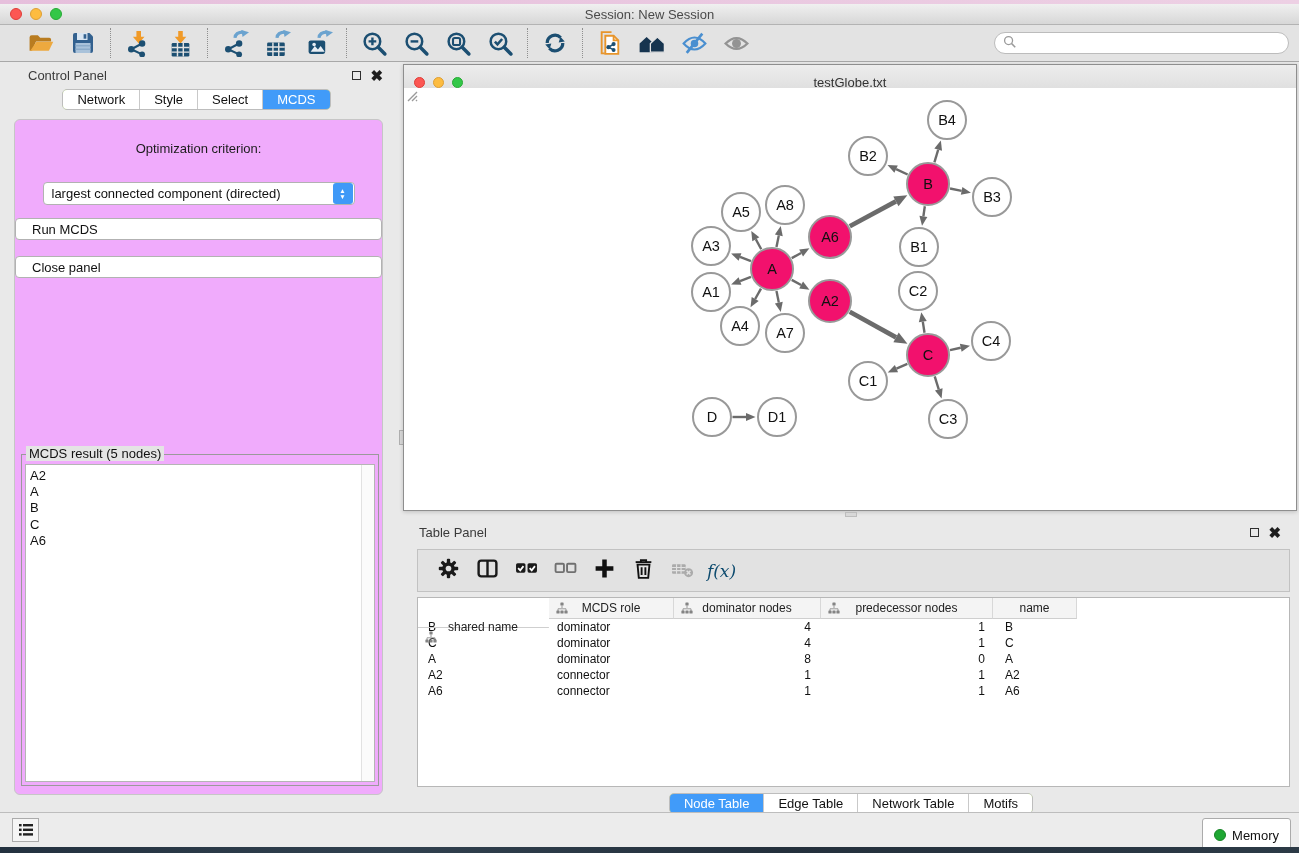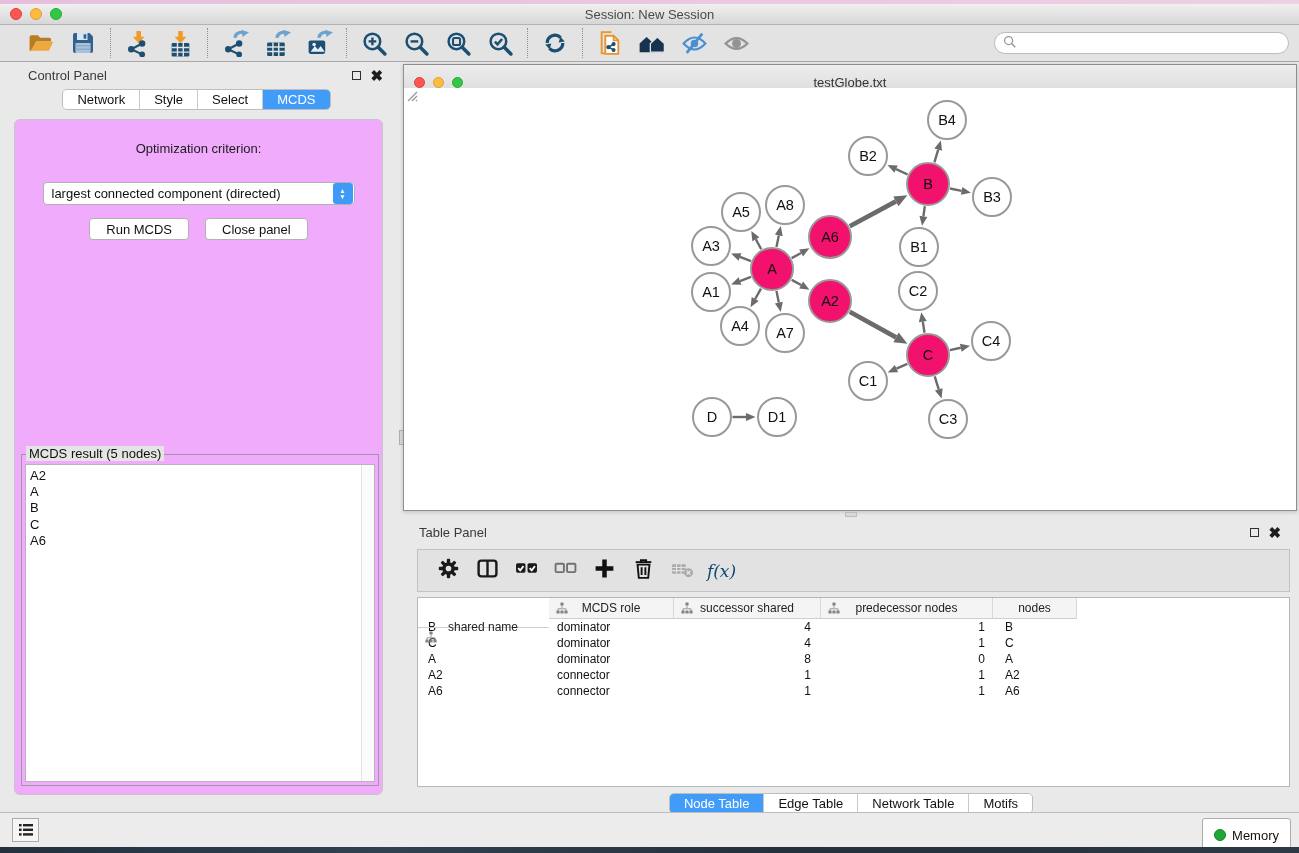--- a/index.html
+++ b/index.html
@@ -57,21 +57,21 @@
   .cp-body { position:absolute; left:14px; right:10px; top:57px; bottom:18px;
     background:#f0abfc; border:1px solid #c6c6c6; border-radius:6px; }
   .opt-label { text-align:center; font-size:13px; color:#1c1c1c; margin-top:21px; }
   .combo { width:312px; height:23px; margin:26px auto 0; background:#fff;
     border:1px solid #b2b2b2; border-radius:4px; display:flex; align-items:center; }
   .combo .val { flex:1; font-size:13px; color:#111; padding-left:8px;
     white-space:nowrap; overflow:hidden; }
   .combo .step { width:20px; height:21px; background:#3f99f7; border-radius:3px;
     margin-right:1px; display:flex; flex-direction:column; align-items:center;
     justify-content:center; color:#fff; font-size:6.5px; line-height:6px; }
-  .btn-row { display:flex; justify-content:center; gap:16px; margin-top:13px; }
+  .btn-row { display:flex; justify-content:flex-end; gap:16px; margin-top:13px;flex-direction:column; }
   .pbtn { height:22px; padding:0 16px; background:#fff; border:1px solid #b2b2b2;
     border-radius:4px; font-size:13px; color:#111; display:flex; align-items:center; }
 
   .result-fs { position:absolute; left:6px; right:3px; top:334px; bottom:8px;
     border:1px solid #9a9a9a; }
   .result-fs .legend { position:absolute; top:-9px; left:4px; background:#e4e4e4;
     padding:0 3px; font-size:13px; color:#111; }
   .listbox { position:absolute; left:3px; right:3px; top:9px; bottom:3px;
     background:#fff; border:1px solid #b5b5b5; display:flex; }
   .list-items { flex:1; padding:3px 0 0 4px; }
@@ -600,38 +600,38 @@
               <g stroke="#9a9a9a" stroke-width="1" fill="none">
                 <path d="M6 3.5v2.5M2 9V6.8h8V9"></path>
               </g>
               <g fill="#848484">
                 <rect x="4.4" y="0.4" width="3.2" height="3.2" rx=".6"></rect>
                 <rect x="0.4" y="8.4" width="3.2" height="3.2" rx=".6"></rect>
                 <rect x="4.4" y="8.4" width="3.2" height="3.2" rx=".6"></rect>
                 <rect x="8.4" y="8.4" width="3.2" height="3.2" rx=".6"></rect>
               </g>
             </svg></span>
-          <span class="hlab">successor shared</span>
+          <span class="hlab">dominator nodes</span>
         </div>
         <div class="th" style="width: 172px;">
           <span class="hicon"><svg width="12" height="12" viewBox="0 0 12 12">
               <g stroke="#9a9a9a" stroke-width="1" fill="none">
                 <path d="M6 3.5v2.5M2 9V6.8h8V9"></path>
               </g>
               <g fill="#848484">
                 <rect x="4.4" y="0.4" width="3.2" height="3.2" rx=".6"></rect>
                 <rect x="0.4" y="8.4" width="3.2" height="3.2" rx=".6"></rect>
                 <rect x="4.4" y="8.4" width="3.2" height="3.2" rx=".6"></rect>
                 <rect x="8.4" y="8.4" width="3.2" height="3.2" rx=".6"></rect>
               </g>
             </svg></span>
           <span class="hlab">predecessor nodes</span>
         </div>
         <div class="th" style="width: 84px;">
-          <span class="hlab">nodes</span>
+          <span class="hlab">name</span>
         </div>
       </div>
       <div class="trow">
         <div class="td" style="width: 131px; text-align: left; padding: 0px 0px 0px 10px;">B</div>
         <div class="td" style="width: 125px; text-align: left; padding: 0px 0px 0px 8px;">dominator</div>
         <div class="td" style="width: 147px; text-align: right; padding: 0px 10px 0px 0px;">4</div>
         <div class="td" style="width: 172px; text-align: right; padding: 0px 8px 0px 0px;">1</div>
         <div class="td" style="width: 84px; text-align: left; padding: 0px 0px 0px 12px;">B</div>
       </div>
       <div class="trow">

